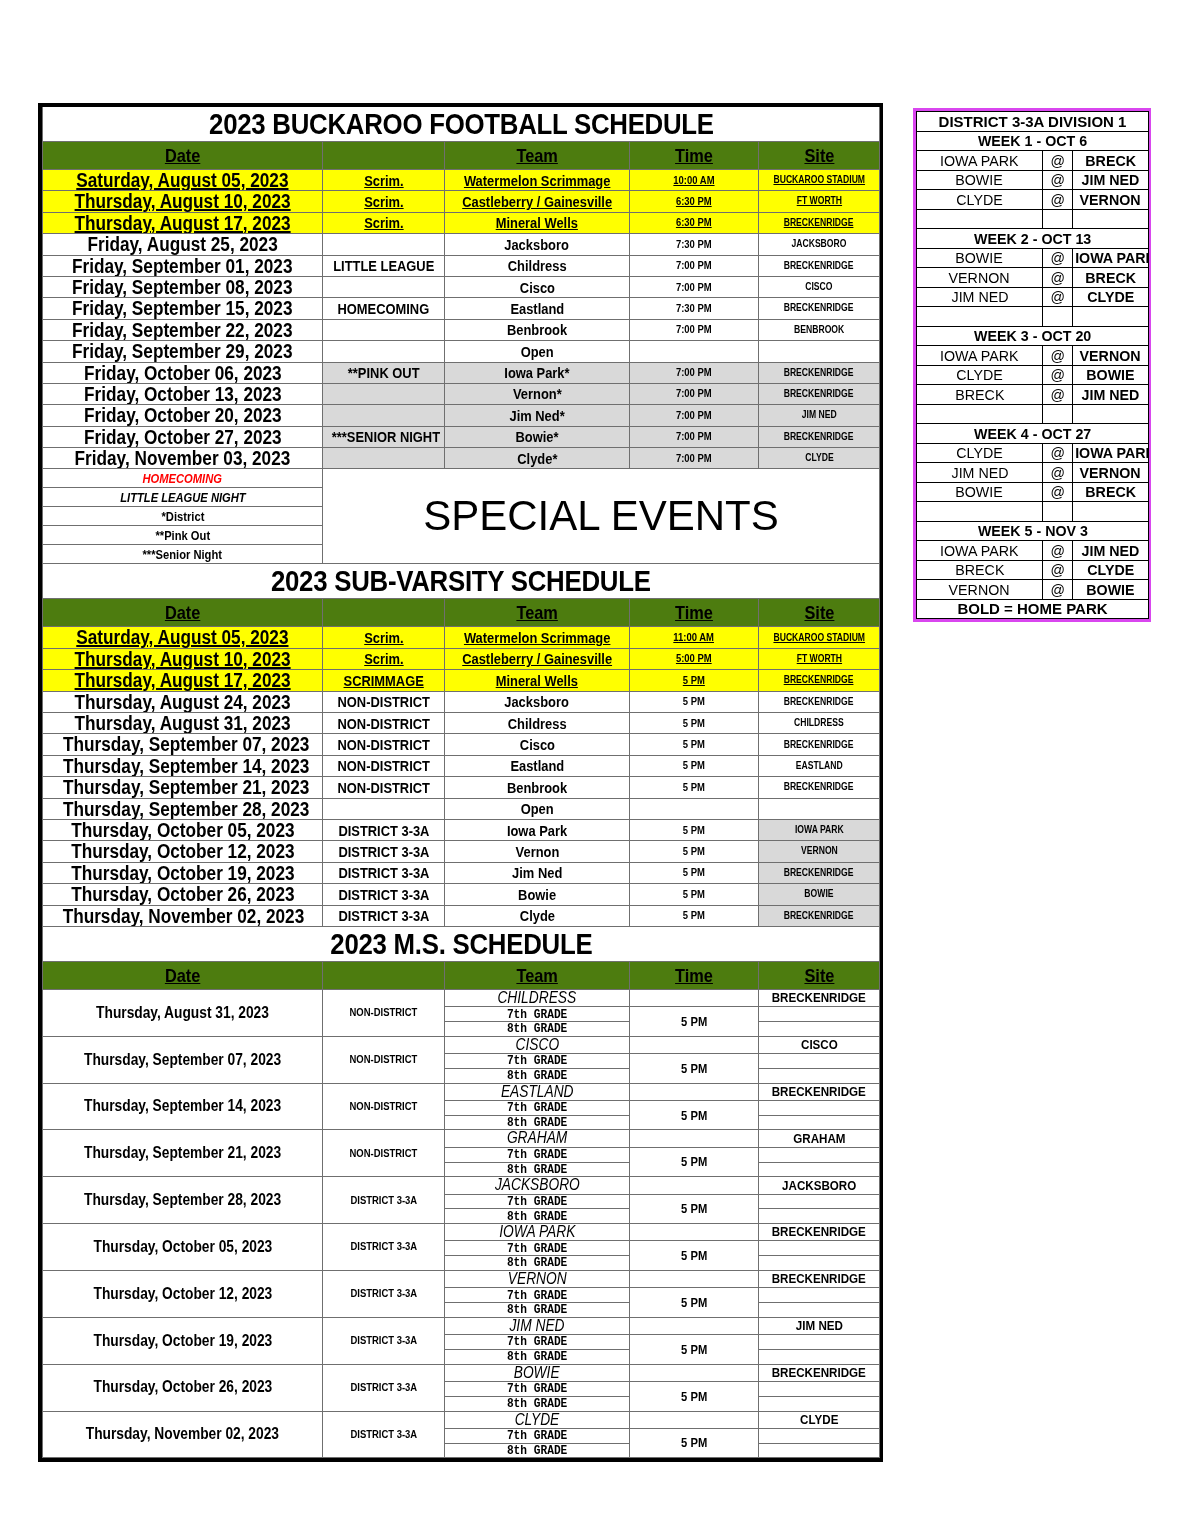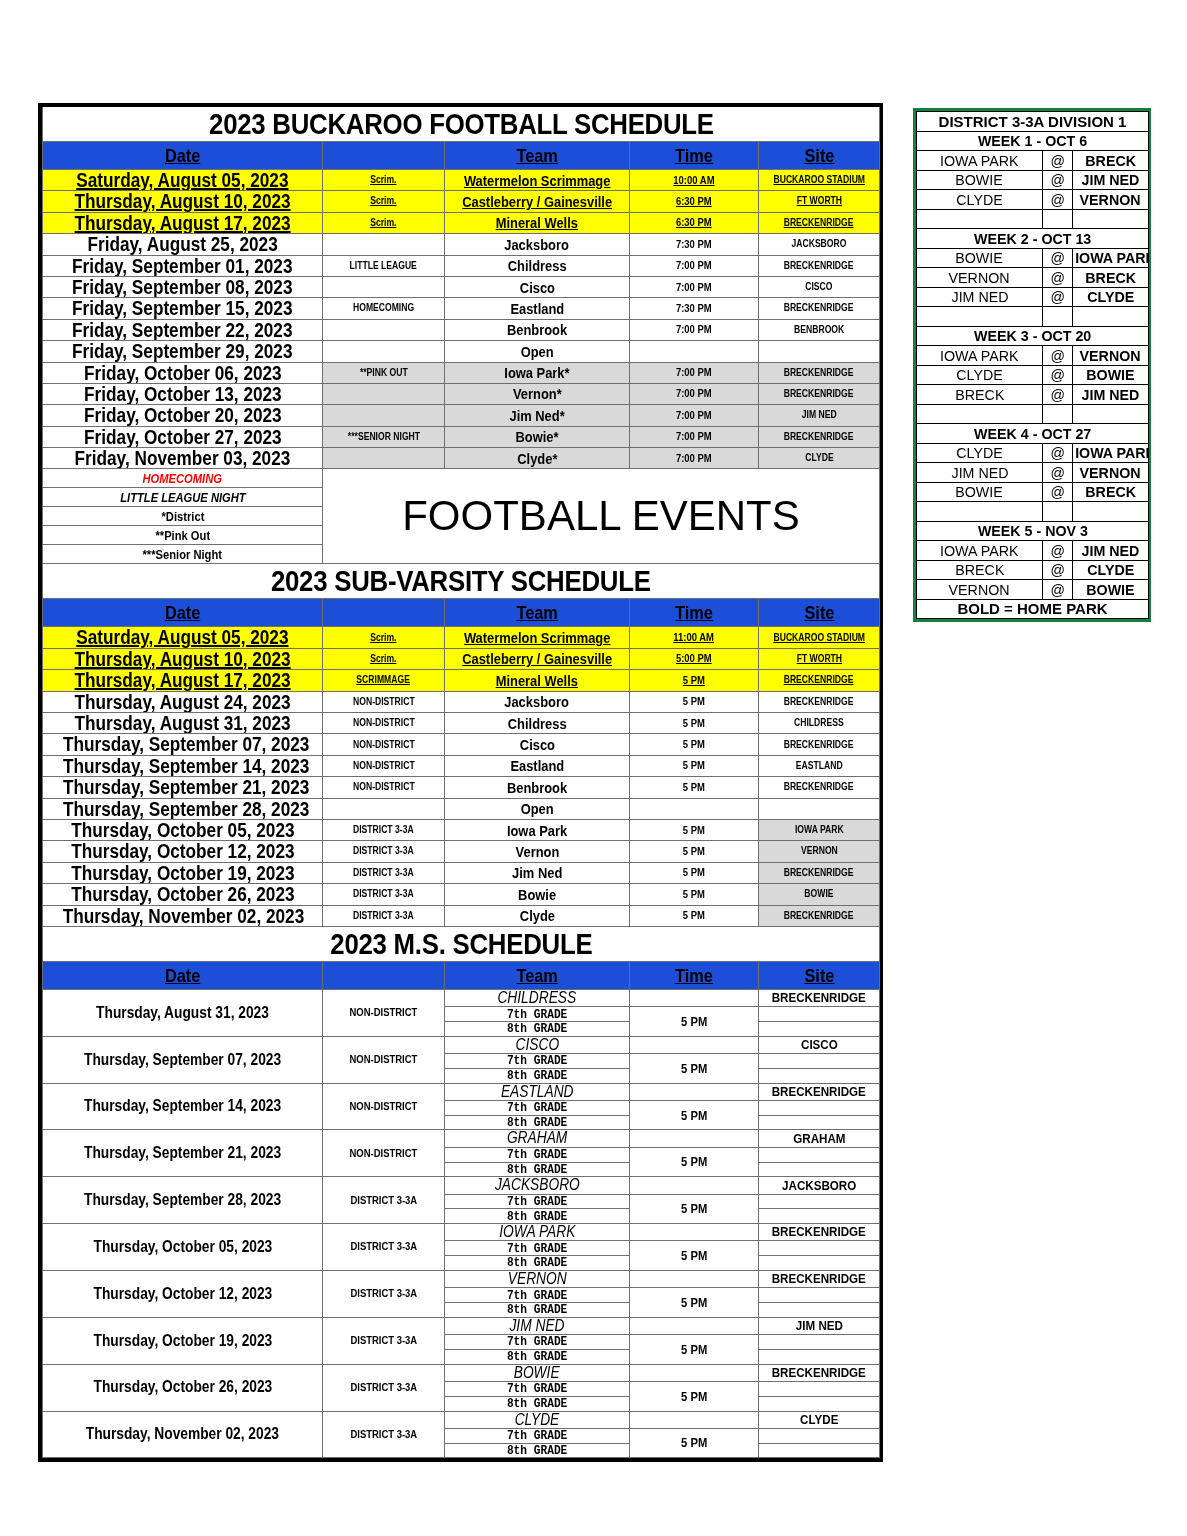--- a/index.html
+++ b/index.html
@@ -36,26 +36,26 @@
   td.banner{
     border-left:0;border-right:0;
     border-top:3px solid #000;border-bottom:3px solid #000;
     height:34px;
     background:#fff;
   }
   td.banner .cond{font-size:30px;letter-spacing:-.3px;font-weight:bold;}
   td.banner.first{border-top:0;}
 
   
-  td.colhead{height:27px;background:#1d4ed8;}
+  td.colhead{height:27px;background:#4d7c0f;}
   td.colhead .cond{font-size:19px;text-decoration:underline;font-weight:bold;}
 
   
   td.dt{height:18px;font-size:20px;}
-  td.note{font-size:10px;}
+  td.note{font-size:15px;}
   td.team{font-size:15px;margin-left:10px;}
   td.time{font-size:11px;}
   td.site{font-size:10px;}
 
   
   .yellow{background:#ffff00;}
   .yellow .cond{text-decoration:underline;}
   .gray{background:#d9d9d9;}
 
   
@@ -73,21 +73,21 @@
   td.msnote{font-size:11px;}
   td.msopp{font-size:16px;font-style:italic;font-weight:normal;}
   td.msopp .cond{font-style:italic;font-weight:normal;}
   td.msgrade{font-size:13px;font-family:Liberation Mono, monospace;}
   td.mssite{font-size:13.5px;}
   td.mstime{font-size:13px;}
 
   
   #district-panel{
     position:absolute;left:913px;top:108px;width:238px;
-    border:3px solid #15803d;
+    border:3px solid #d946ef;
     box-sizing:border-box;background:#fff;
   }
   table.dist{border-collapse:collapse;width:100%;table-layout:fixed;}
   table.dist td{
     border:1px solid #000;
     text-align:center;vertical-align:middle;
     font-size:15px;height:18.5px;padding:0;
     white-space:nowrap;overflow:hidden;
   }
   td.dist-title{
@@ -221,21 +221,21 @@
         </tr>
         <tr>
           <td class="dt "><span class="cond">Friday, November 03, 2023</span></td>
           <td class="note gray "><span class="cond"></span></td>
           <td class="team gray"><span class="cond">Clyde*</span></td>
           <td class="time gray"><span class="cond">7:00 PM</span></td>
           <td class="site gray"><span class="cond">CLYDE</span></td>
         </tr>
         <tr>
           <td class="legend red"><span class="cond">HOMECOMING</span></td>
-          <td class="special" colspan="4" rowspan="5"><span class="wide">FOOTBALL EVENTS</span></td>
+          <td class="special" colspan="4" rowspan="5"><span class="wide">SPECIAL EVENTS</span></td>
         </tr>
         <tr>
           <td class="legend italic"><span class="cond">LITTLE LEAGUE NIGHT</span></td>
         </tr>
         <tr>
           <td class="legend"><span class="cond">*District</span></td>
         </tr>
         <tr>
           <td class="legend"><span class="cond">**Pink Out</span></td>
         </tr>

